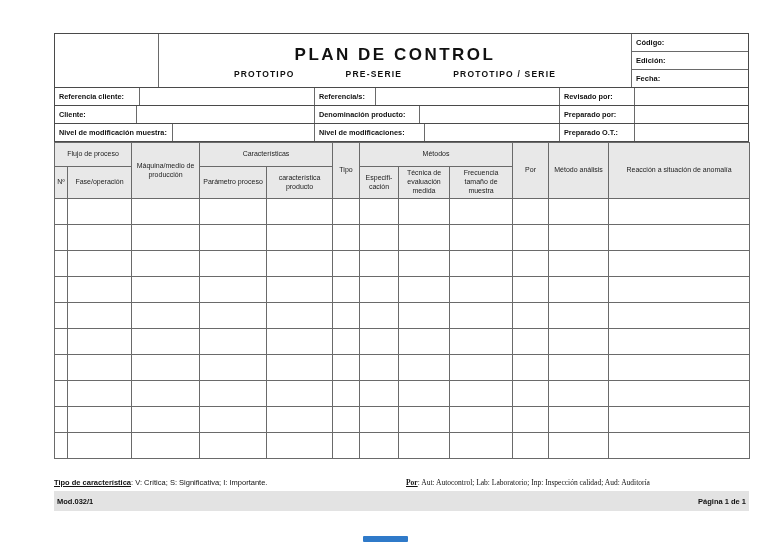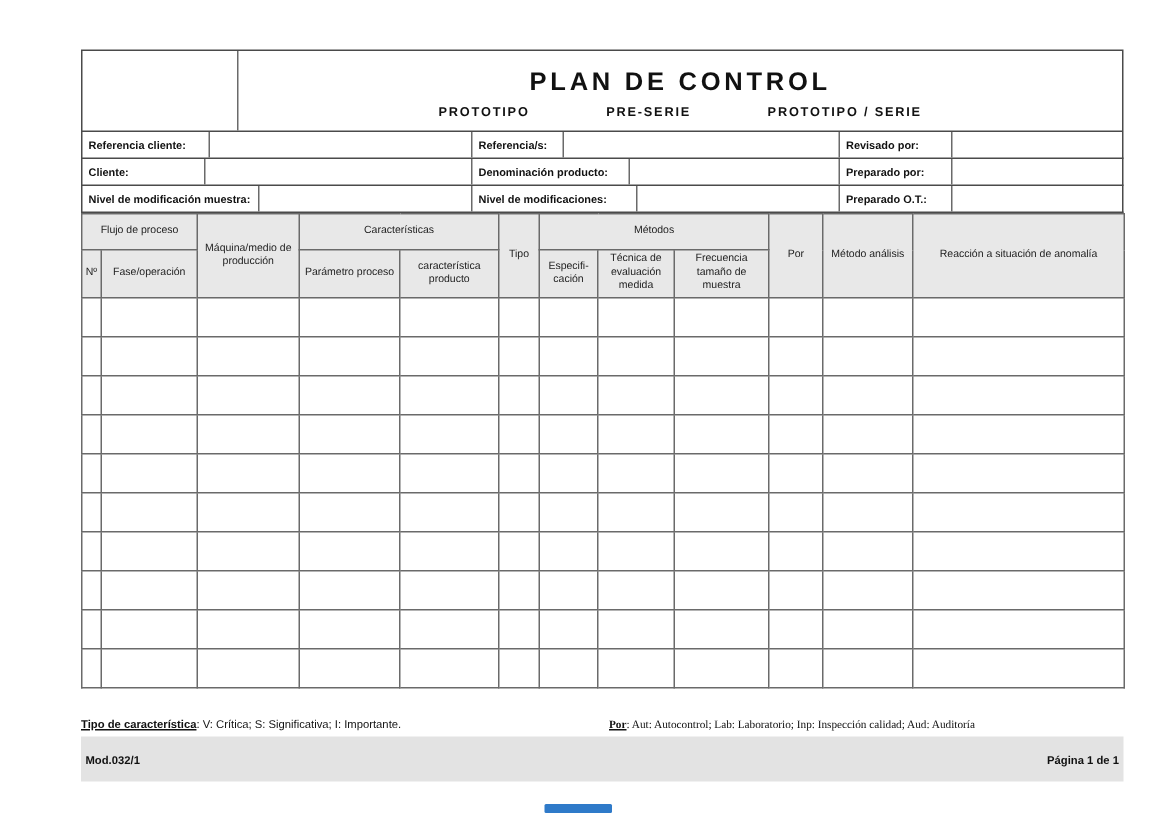--- a/index.html
+++ b/index.html
@@ -34,39 +34,50 @@
   table.ctl th{background:#e8e8e8;font-weight:normal;font-size:7px;line-height:1.25;text-align:center;color:#222;}
   table.ctl .grp{height:24px;font-size:7.6px;}
   table.ctl .sub th{height:32px;}
   table.ctl td{background:#fff;height:26px;}
   table.ctl{border-top:1px solid #4a4a4a;}
 
   
   .legend{position:relative;margin-top:19px;height:10px;font-size:7.5px;white-space:nowrap;}
   .legend .seg2{position:absolute;left:352px;top:0;font-family:Liberation Serif, serif;}
   .u{text-decoration:underline;font-weight:bold;}
-  .footer-bar{margin-top:3px;height:30px;background:#e3e3e3;display:flex;align-items:center;
+  .footer-bar{margin-top:3px;height:20px;background:#e3e3e3;display:flex;align-items:center;
               justify-content:space-between;padding:0 3px;font-size:7.5px;font-weight:bold;box-sizing:border-box;}
 
   
   .scroll-ind{position:absolute;left:363px;top:536px;width:45px;height:6px;border-radius:1px;}
 </style>
 </head>
 <body>
 
 <div class="doc">
 
   <div class="title-block">
     <div class="logo-cell"></div>
     <div class="title-cell">
       <div class="doc-title">PLAN DE CONTROL</div>
       <div class="modes">
         <span>PROTOTIPO</span>
         <span>PRE-SERIE</span>
         <span>PROTOTIPO / SERIE</span>
+      </div>
+    </div>
+    <div class="meta-block">
+      <div class="meta-row">
+        <span>Código:</span>
+      </div>
+      <div class="meta-row">
+        <span>Edición:</span>
+      </div>
+      <div class="meta-row">
+        <span>Fecha:</span>
       </div>
     </div>
   </div>
 
   <div class="info-row">
     <div class="ir-cell" style="width:85px">
       <span class="ir-label">Referencia cliente:</span>
     </div>
     <div class="ir-cell" style="width:175px"></div>
     <div class="ir-cell" style="width:61px">

